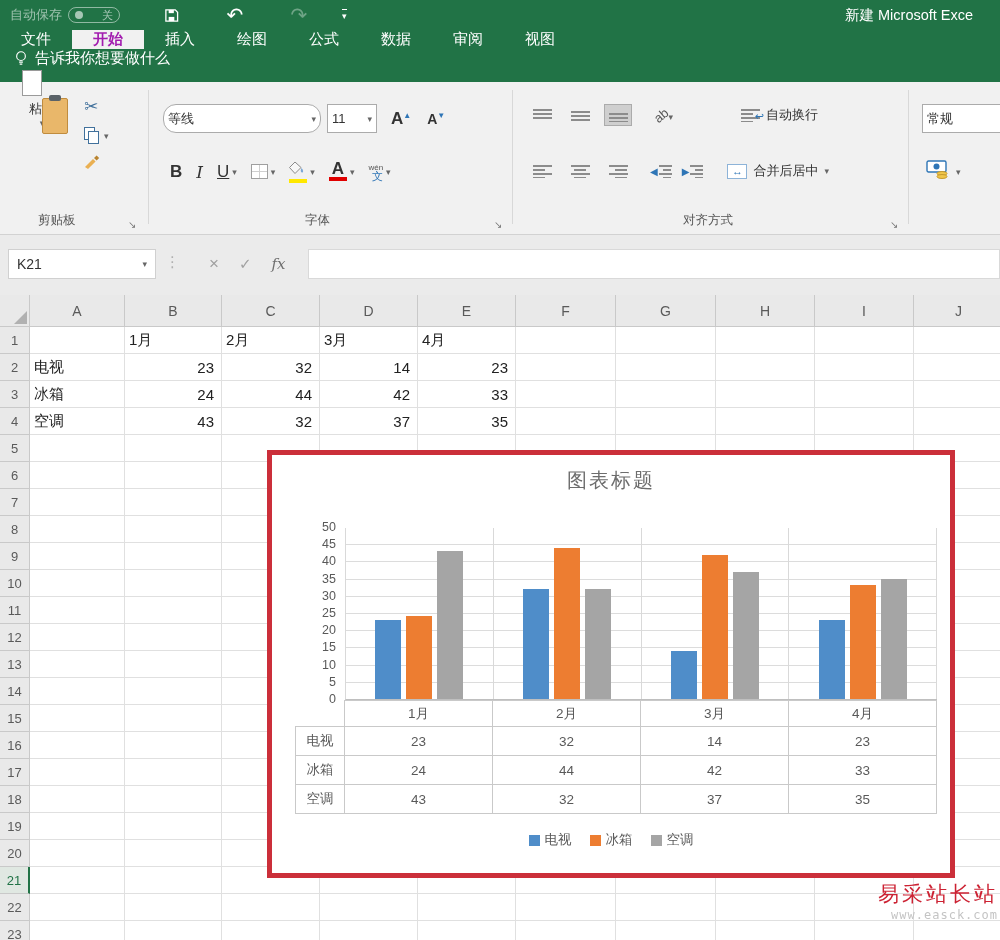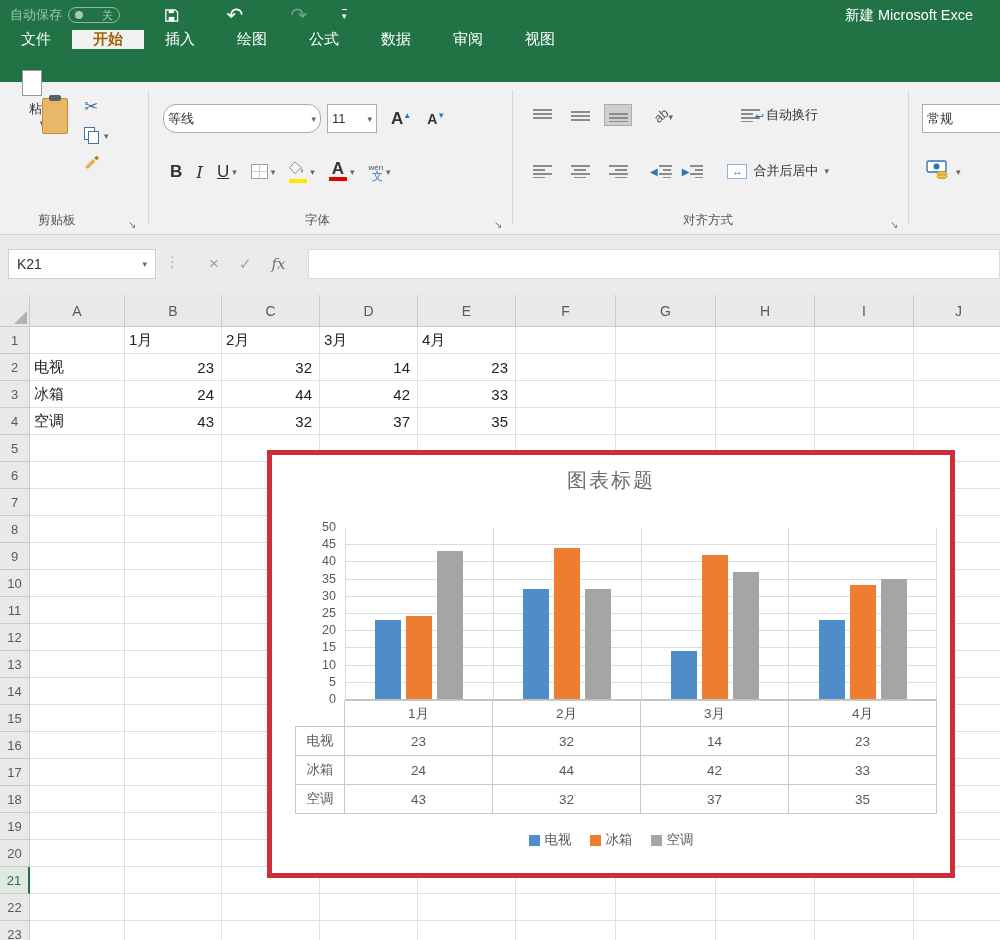--- a/index.html
+++ b/index.html
@@ -16,21 +16,21 @@
   .qat .qbtn { width:34px; text-align:center; font-size:17px; color:#fff; }
   .qat .disabled { color:rgba(255,255,255,.35); }
   .qat svg { vertical-align:middle; }
   .qat-caret { font-size:9px; color:#fff; margin-left:26px; }
   .win-title { position:absolute; left:845px; top:6px; font-size:14.5px; color:#fff; white-space:nowrap; }
 
   
   .tabrow { position:absolute; left:0; top:30px; width:100%; height:52px; background:#217346; display:flex; align-items:stretch;flex-direction:column; }
   .tabs-generated { display:flex; }
   .tab { color:#fff; font-size:15px; display:flex; align-items:center; padding:0 21px; cursor:default; }
-  .tab.active { background:#f1f1f1; color:#a16207; font-weight:bold; }
+  .tab.active { background:#f1f1f1; color:#a21caf; font-weight:bold; }
   .tab-search { color:#fff; font-size:15px; display:flex; align-items:center; gap:7px; padding:0 14px; }
 
   
   .ribbon { position:absolute; left:0; top:82px; width:100%; height:153px; background:#f1f1f1; border-bottom:1px solid #d2d2d2; }
   .vsep { position:absolute; top:8px; bottom:10px; width:1px; background:#d8d8d8; }
   .grp-label { position:absolute; bottom:5px; font-size:12.5px; color:#555; }
   .launcher { position:absolute; bottom:4px; font-size:10px; color:#777; }
   .combo { background:#fff; border:1px solid #ababab; color:#333; font-size:13px; display:flex; align-items:center; padding:0 4px; }
   .combo .caret { margin-left:auto; color:#666; font-size:9px; }
   .caret-s { color:#666; font-size:9px; }
@@ -152,20 +152,27 @@
     <div class="tabs-generated">
         <div class="tab">文件</div>
         <div class="tab active">开始</div>
         <div class="tab">插入</div>
         <div class="tab">绘图</div>
         <div class="tab">公式</div>
         <div class="tab">数据</div>
         <div class="tab">审阅</div>
         <div class="tab">视图</div>
       </div>
+    <div class="tab-search">
+      <svg width="14" height="17" viewBox="0 0 14 18">
+          <circle cx="7" cy="6.5" r="4.6" fill="none" stroke="#fff" stroke-width="1.2"></circle>
+          <path d="M5 12.8h4M5.6 15h2.8" stroke="#fff" stroke-width="1.2"></path>
+        </svg>
+      <span>告诉我你想要做什么</span>
+    </div>
   </div>
 
   <div class="ribbon">
 
     <div class="paste-btn">
       <span class="clipboard-ico">
         <span class="board"></span><span class="clip"></span><span class="page"></span>
       </span>
       <div class="lbl">粘贴</div>
       <div class="caret-s">▾</div>
@@ -659,14 +666,18 @@
           <span class="swatch" style="background: rgb(237, 125, 49);"></span>
           <span>冰箱</span>
         </div>
         <div class="legend-item">
           <span class="swatch" style="background: rgb(165, 165, 165);"></span>
           <span>空调</span>
         </div>
       </div>
   </div>
 
+  <div class="watermark">
+    <div class="l1">易采站长站</div>
+    <div class="l2">www.easck.com</div>
+  </div>
 
 </div>
 
 </body></html>

